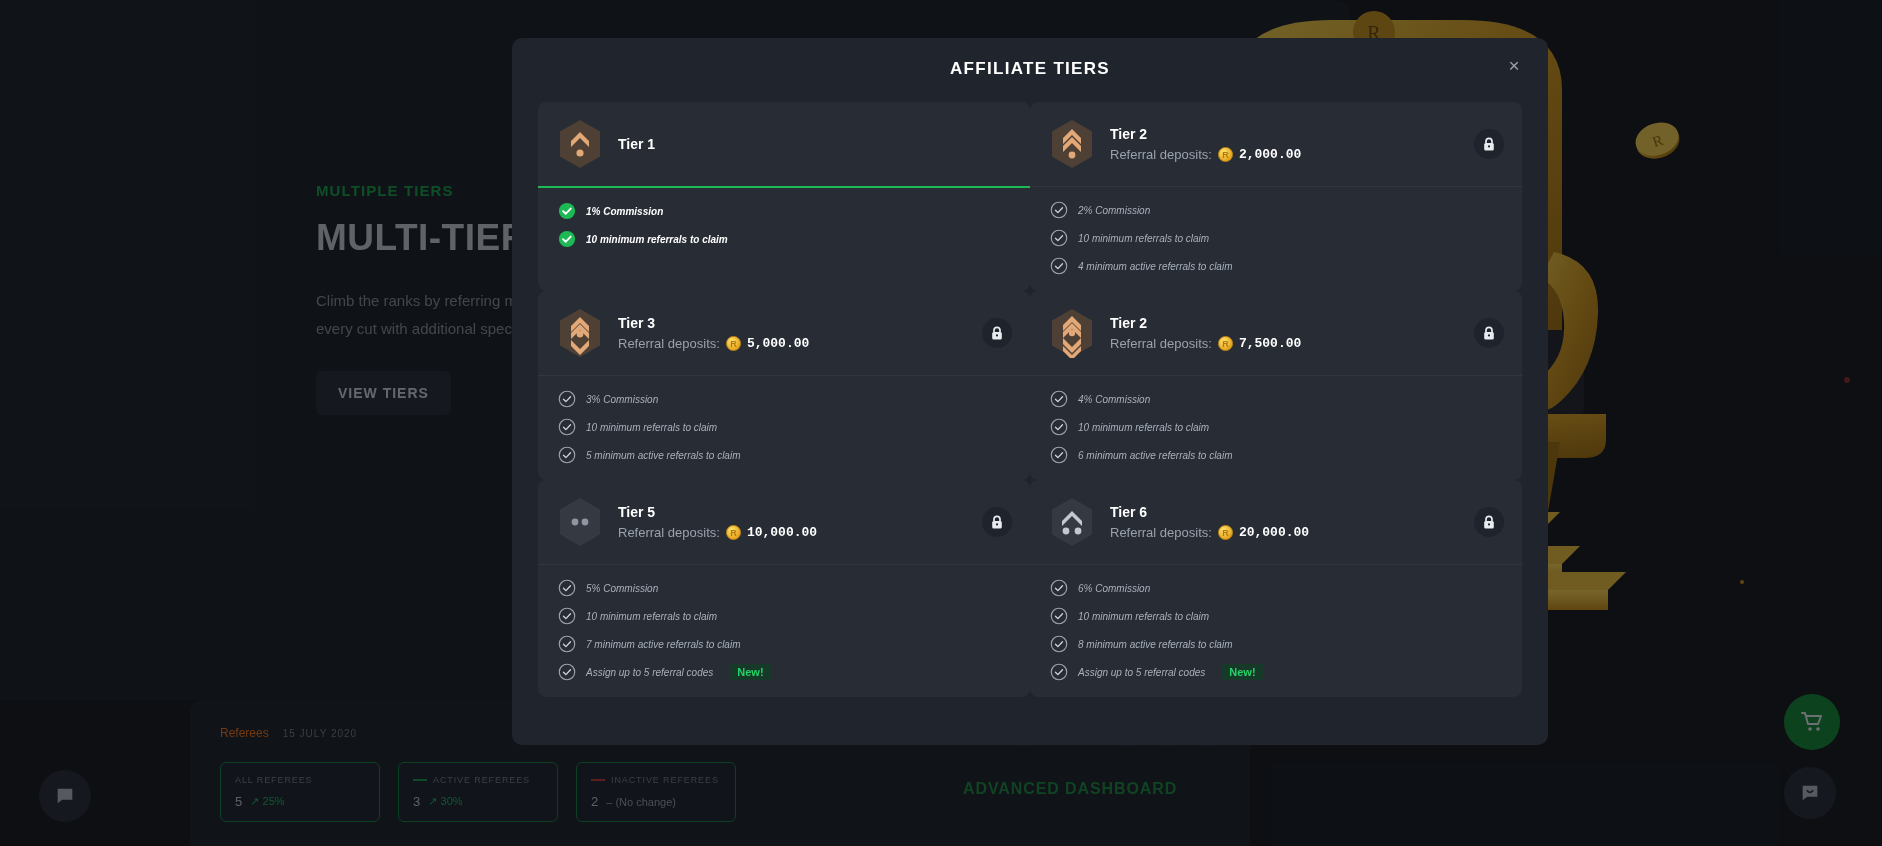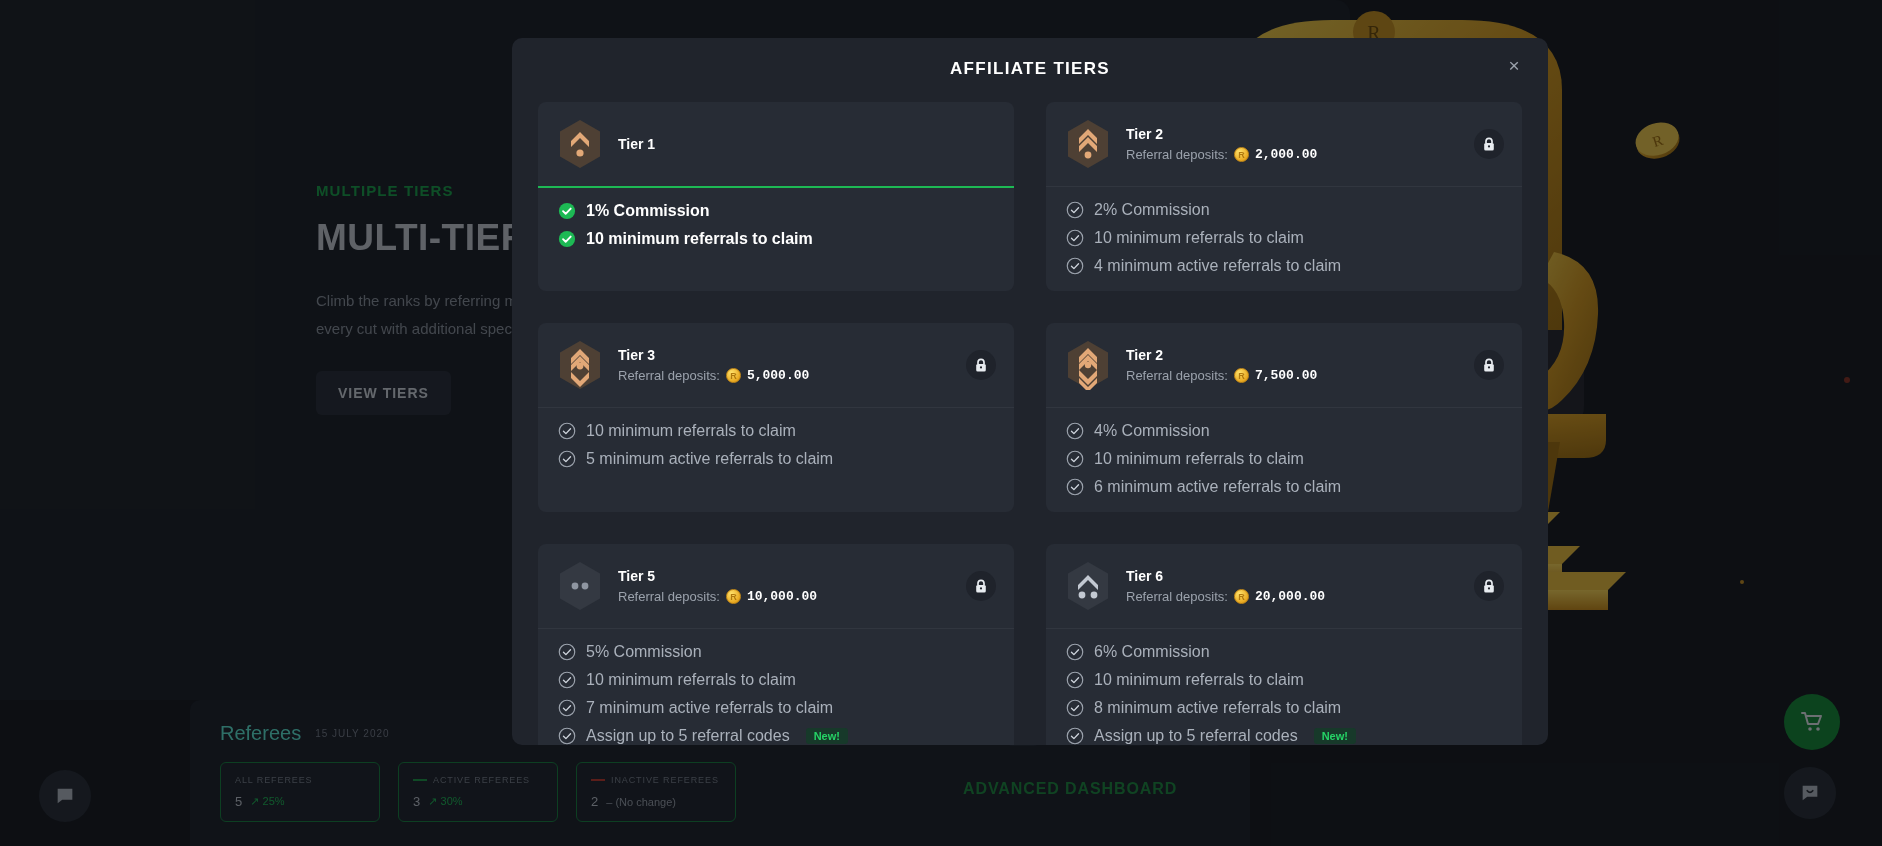--- a/index.html
+++ b/index.html
@@ -39,21 +39,21 @@
 
   
   .char-art { position: absolute; right: 0; top: -10px; width: 720px; height: 620px; }
 
   
   .bg-dash {
     position: absolute; left: 190px; top: 700px; width: 1060px; height: 170px;
     background: #1b1f27; border-radius: 10px 10px 0 0;
   }
   .dash-head { display: flex; align-items: center; padding: 20px 30px 0 30px; }
-  .dash-title { font-size: 20px; color: #5eead4; }
+  .dash-title { font-size: 12px; color: #f97316; }
   .dash-date { margin-left: 14px; font-size: 10px; letter-spacing: 1px; color: #767d88; }
   .dash-nav { margin-left: auto; display: flex; align-items: center; gap: 8px; }
   .nav-btn {
     width: 30px; height: 26px; background: #232832; border-radius: 4px;
     color: #7b828d; font-size: 12px; display: flex; align-items: center;
     justify-content: center; cursor: pointer; border: none;
     font-family: "Liberation Sans", sans-serif;
   }
   .nav-year { font-size: 14px; color: #b6bcc5; width: 60px; text-align: center; }
   .stat-row { display: flex; gap: 18px; padding: 16px 30px 0 30px; }
@@ -91,21 +91,21 @@
     text-align: center; padding-top: 21px;
     color: #ffffff; font-size: 17px; font-weight: bold; letter-spacing: 1.3px;
   }
   .modal-close {
     position: absolute; right: 22px; top: 16px; width: 24px; height: 24px;
     background: none; border: none; color: #9aa1ab; font-size: 19px;
     cursor: pointer; line-height: 24px; font-family: "Liberation Sans", sans-serif;
   }
 
   .tier-grid {
-    display: grid; grid-template-columns: 1fr 1fr; gap: 32px;
+    display: grid; grid-template-columns: 1fr 1fr; gap: 0;
     padding: 0 26px;
   }
   .tier-card { background: #272c35; border-radius: 8px; overflow: hidden; }
   .tier-head {
     display: flex; align-items: center; gap: 16px;
     padding: 17px 20px; position: relative; min-height: 78px;
   }
   .tier-divider { height: 1px; background: #31363f; }
   .tier-divider.active { background: #1db954; height: 2px; }
   .tier-body { padding: 14px 20px 16px 20px; }
@@ -125,21 +125,21 @@
   .deposit-amt { color: #ffffff; font-weight: bold; font-size: 13px; font-family: Liberation Mono, monospace; }
 
   .lock {
     position: absolute; right: 18px; top: 50%; transform: translateY(-50%);
     width: 30px; height: 30px; border-radius: 50%; background: #1f232b;
     display: flex; align-items: center; justify-content: center;
   }
 
   .feat { display: flex; align-items: center; gap: 10px; margin-bottom: 10px; }
   .feat:last-child { margin-bottom: 0; }
-  .feat-text { font-size: 16px; color: #aab1bb; }
+  .feat-text { font-size: 10px; color: #aab1bb; font-style: italic; }
   .tier-card.unlocked .feat-text { color: #ffffff; font-weight: bold; }
   .chk { width: 18px; height: 18px; flex: 0 0 18px; }
   .new-badge {
     background: #17392a; color: #25d366; font-size: 11px; font-weight: bold;
     padding: 2px 8px; border-radius: 3px; margin-left: 6px;
   }
 </style>
 </head>
 <body>
 
@@ -468,20 +468,27 @@
               </svg>
             </div>
           </div>
           <div class="tier-divider"></div>
           <div class="tier-body">
             <div class="feat">
               <svg class="chk" viewBox="0 0 20 20">
                 <circle cx="10" cy="10" r="8.6" fill="none" stroke="#9ba2ac" stroke-width="1.3"></circle>
                 <path d="M6.1 10.2l2.7 2.7 5.1-5.3" fill="none" stroke="#cfd5dd" stroke-width="1.5" stroke-linecap="round" stroke-linejoin="round"></path>
               </svg>
+              <span class="feat-text">3% Commission</span>
+            </div>
+            <div class="feat">
+              <svg class="chk" viewBox="0 0 20 20">
+                <circle cx="10" cy="10" r="8.6" fill="none" stroke="#9ba2ac" stroke-width="1.3"></circle>
+                <path d="M6.1 10.2l2.7 2.7 5.1-5.3" fill="none" stroke="#cfd5dd" stroke-width="1.5" stroke-linecap="round" stroke-linejoin="round"></path>
+              </svg>
               <span class="feat-text">10 minimum referrals to claim</span>
             </div>
             <div class="feat">
               <svg class="chk" viewBox="0 0 20 20">
                 <circle cx="10" cy="10" r="8.6" fill="none" stroke="#9ba2ac" stroke-width="1.3"></circle>
                 <path d="M6.1 10.2l2.7 2.7 5.1-5.3" fill="none" stroke="#cfd5dd" stroke-width="1.5" stroke-linecap="round" stroke-linejoin="round"></path>
               </svg>
               <span class="feat-text">5 minimum active referrals to claim</span>
             </div>
           </div>

